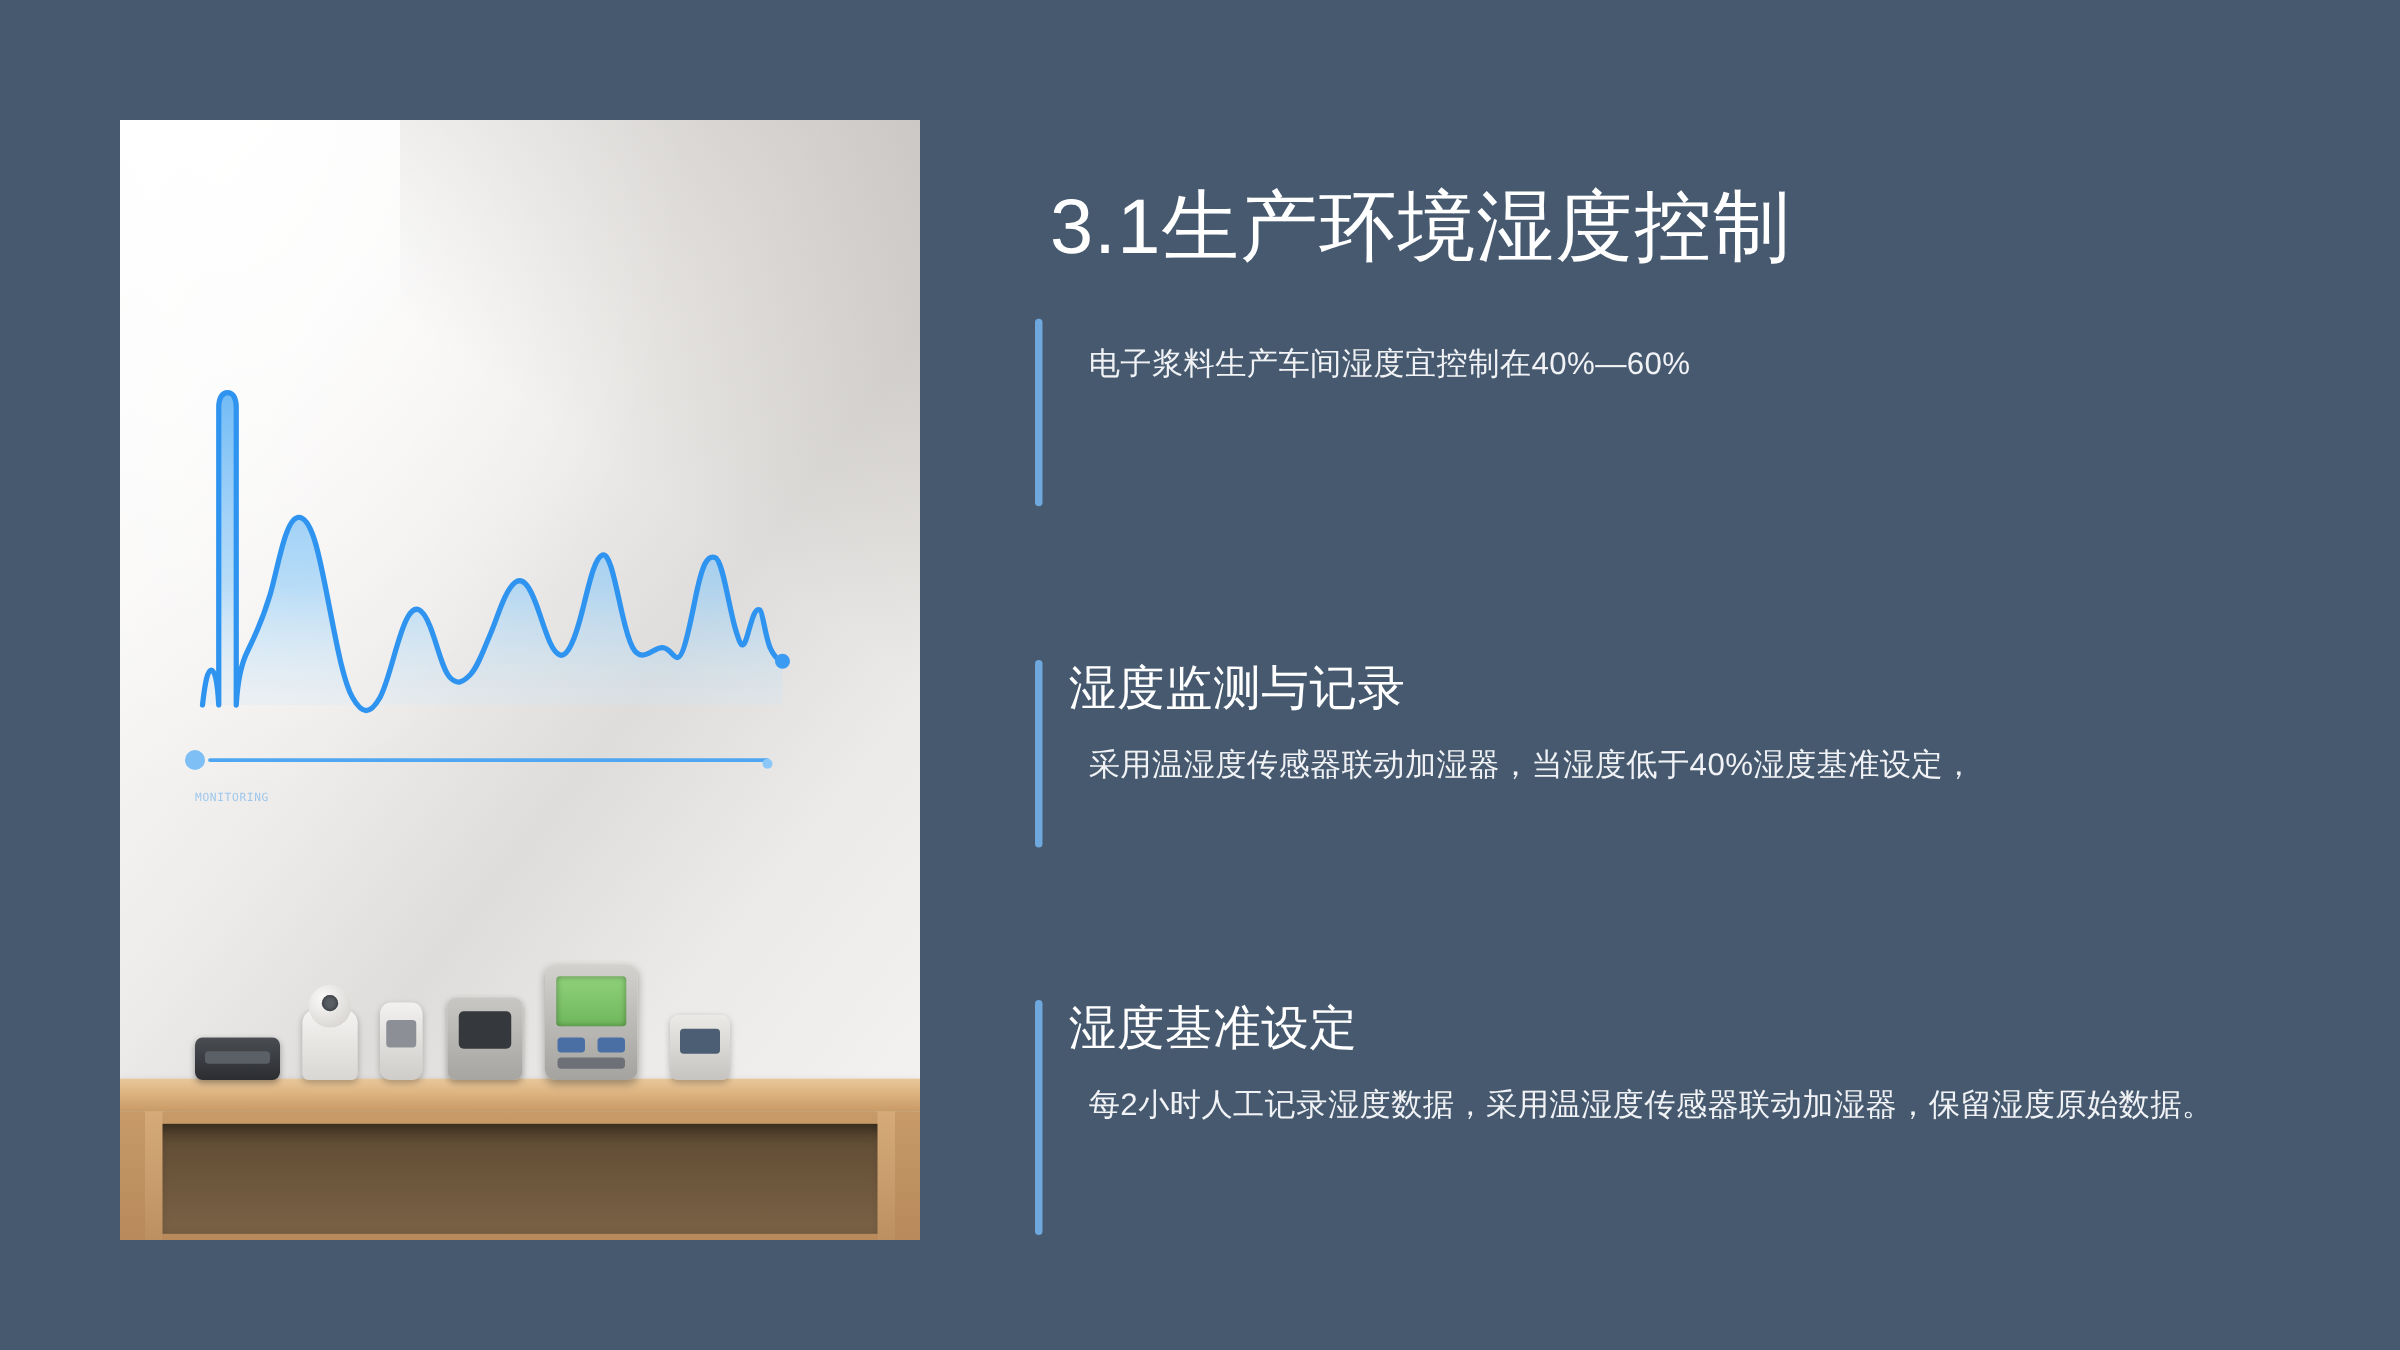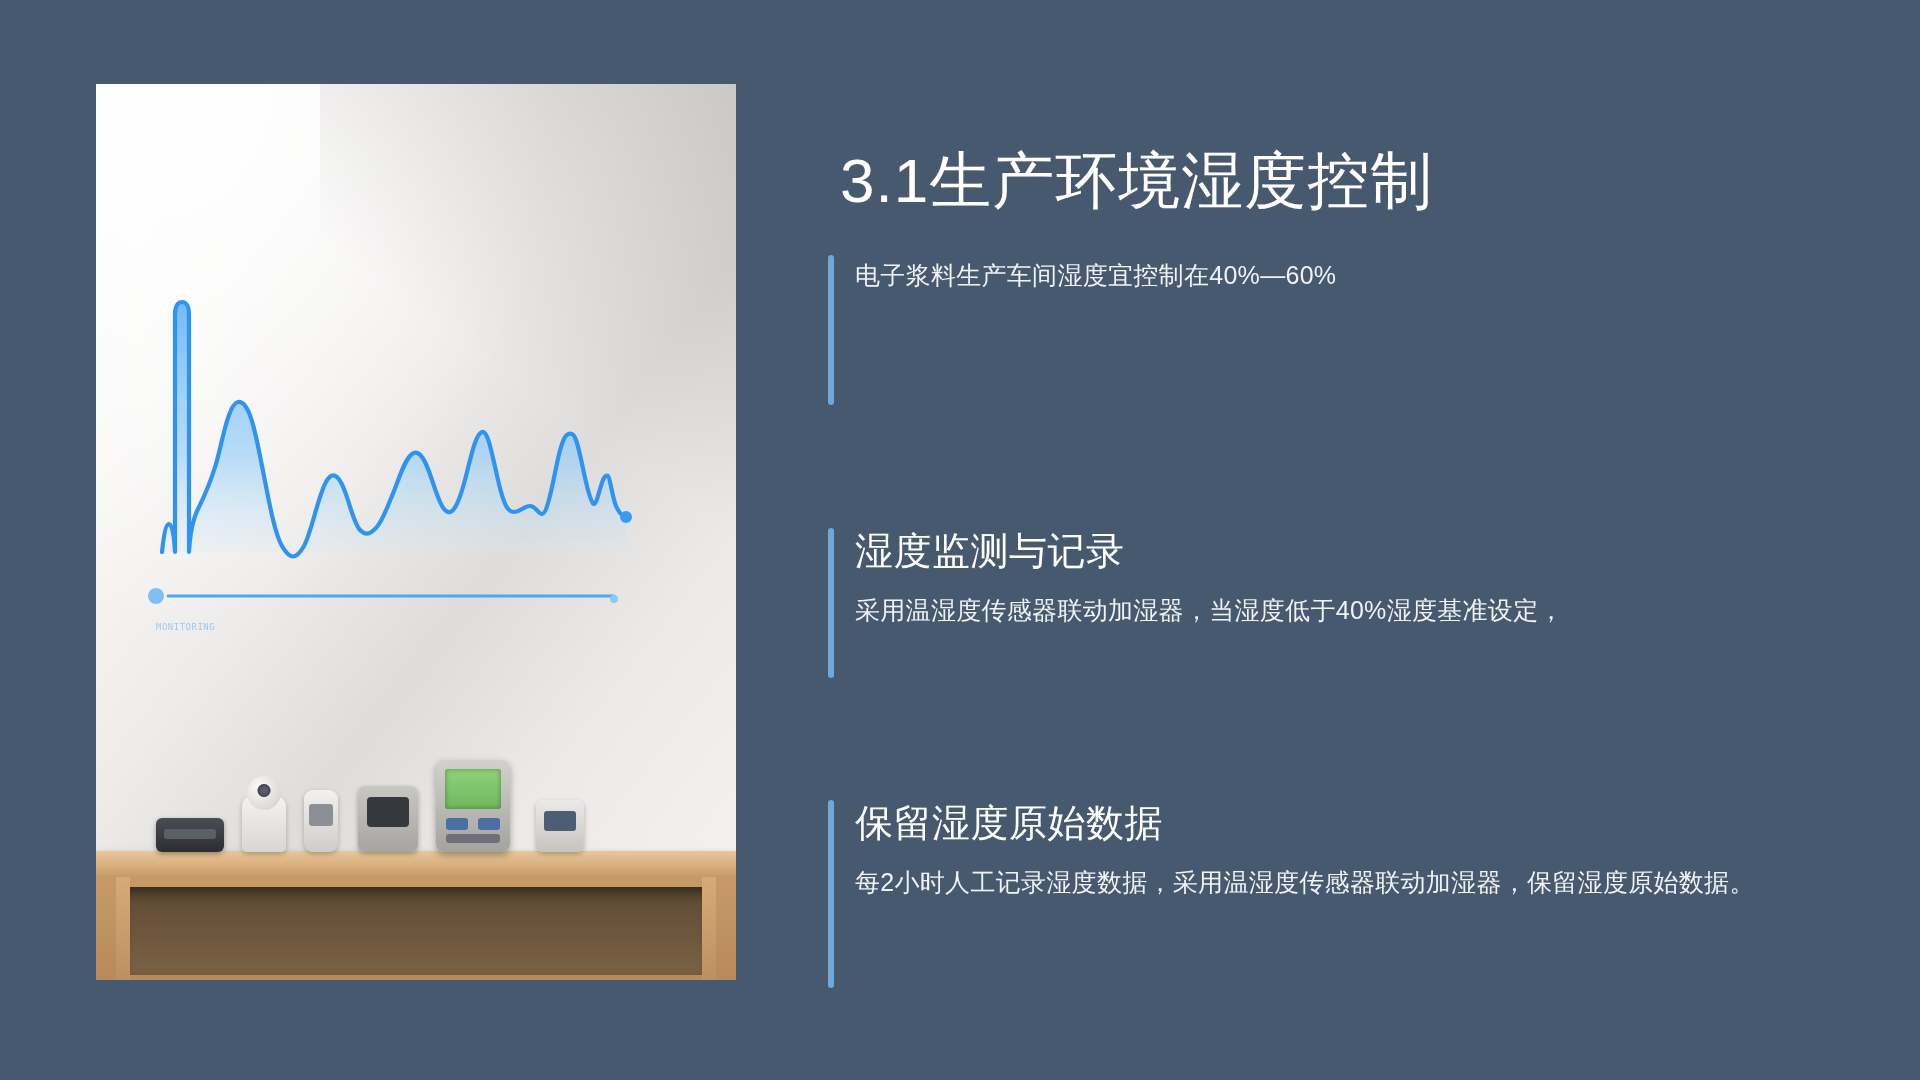--- a/index.html
+++ b/index.html
@@ -6,21 +6,21 @@
   body{
     width:1920px;height:1080px;
     background:#475A72;
     font-family:"Liberation Sans","DejaVu Sans",sans-serif;
     overflow:hidden;
   }
   .slide{position:relative;width:1920px;height:1080px;background:#46596F;}
 
   
   .image-panel{
-    position:absolute;left:96px;top:84px;width:640px;height:896px;
+    position:absolute;left:96px;top:96px;width:640px;height:896px;
     overflow:hidden;
     background:#7f1d1d;
   }
   .wall{
     position:absolute;inset:0;
     background:
       linear-gradient(128deg,
         rgba(255,255,255,0.95) 0%,
         rgba(250,249,248,0.92) 22%,
         rgba(238,236,234,0.9) 42%,
@@ -111,21 +111,21 @@
   .section .bar{
     position:absolute;left:0;top:0;width:6px;height:100%;
     background:#6EA8DC;border-radius:3px;
   }
   .sec-heading{
     font-size:38px;font-weight:400;color:#ffffff;line-height:1.25;
     margin:0 0 14px 0;letter-spacing:.5px;
   }
   .sec-body{
     font-size:25px;font-weight:400;color:#f0f2f5;line-height:1.62;
-    margin:0;letter-spacing:.3px;
+    margin:16px;letter-spacing:.3px;
   }
   #sec0{top:255px;height:150px;}
   #sec1{top:528px;height:150px;}
   #sec2{top:800px;height:188px;}
 </style>
 </head>
 <body>
 
 <div class="slide">
 
@@ -214,18 +214,18 @@
     </div>
 
     <div class="section" id="sec1">
       <div class="bar"></div>
       <h2 class="sec-heading">湿度监测与记录</h2>
       <p class="sec-body">采用温湿度传感器联动加湿器，当湿度低于40%湿度基准设定，</p>
     </div>
 
     <div class="section" id="sec2">
       <div class="bar"></div>
-      <h2 class="sec-heading">保留湿度原始数据</h2>
+      <h2 class="sec-heading">湿度基准设定</h2>
       <p class="sec-body">每2小时人工记录湿度数据，采用温湿度传感器联动加湿器，保留湿度原始数据。</p>
     </div>
 
   </div>
 </div>
 
 </body></html>

